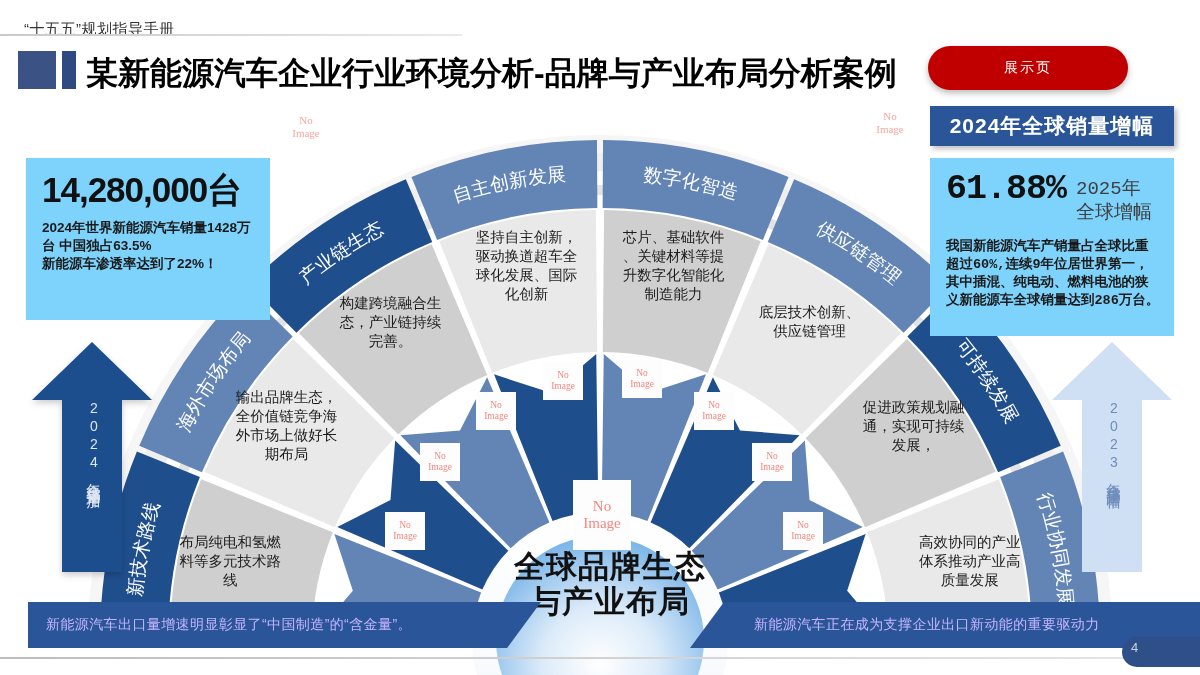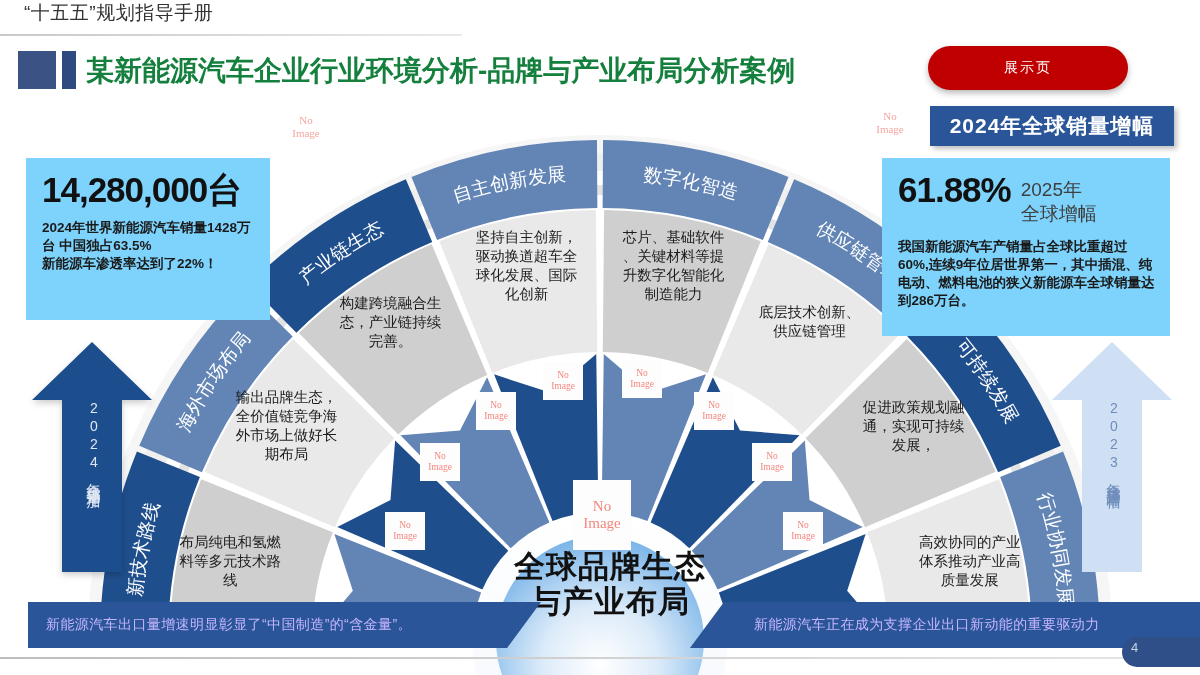--- a/index.html
+++ b/index.html
@@ -6,32 +6,32 @@
   body{
     width:1200px;height:675px;overflow:hidden;
     background:#ffffff;
     font-family:"Liberation Sans","DejaVu Sans",sans-serif;
     position:relative;
   }
   .slide{position:absolute;inset:0;width:1200px;height:675px;overflow:hidden;background:#fff;}
 
   
   .kicker{
-    position:absolute;left:24px;top:0;
-    font-size:19px;color:#333;letter-spacing:.5px;
+    position:absolute;left:24px;top:20px;
+    font-size:15px;color:#333;letter-spacing:.5px;
   }
   .kicker-rule{
     position:absolute;left:0;top:34px;width:462px;height:2px;
     background:linear-gradient(to right,#c9c9c9,#e9e9e9);
   }
   .title-mark-a{position:absolute;left:18px;top:51px;width:38px;height:38px;background:#3b5284;}
   .title-mark-b{position:absolute;left:62px;top:51px;width:14px;height:38px;background:#2f4a80;}
   .slide-title{
     position:absolute;left:86px;top:52px;
-    font-size:28px;font-weight:bold;color:#15803d;letter-spacing:0px;
+    font-size:32px;font-weight:bold;color:#000000;letter-spacing:0px;
     white-space:nowrap;
   }
   .demo-pill{
     position:absolute;left:928px;top:46px;width:200px;height:44px;
     background:#c00000;border-radius:22px;
     box-shadow:0 3px 6px rgba(0,0,0,.28);
     display:flex;align-items:center;justify-content:center;
     color:#fff;font-size:14px;letter-spacing:2px;
   }
 
@@ -223,21 +223,21 @@
     </g>
   </svg>
 
   <div class="panel-body" style="left:26px;top:158px;width:244px;height:162px;">
     <div class="big-number">14,280,000台</div>
     <div class="panel-note" style="white-space:pre-line;">2024年世界新能源汽车销量1428万台 中国独占63.5%
 新能源车渗透率达到了22%！</div>
   </div>
 
   <div class="panel-head" style="left:930px;top:106px;width:244px;">2024年全球销量增幅</div>
-  <div class="panel-body" style="left:882px;top:158px;width:288px;height:178px;">
+  <div class="panel-body" style="left:930px;top:158px;width:244px;height:178px;font-family:Liberation Mono, monospace;">
     <div class="pct-row">
       <div class="big-number">61.88%</div>
       <div class="pct-sub">2025年全球增幅</div>
     </div>
     <div class="panel-note">我国新能源汽车产销量占全球比重超过60%,连续9年位居世界第一，其中插混、纯电动、燃料电池的狭义新能源车全球销量达到286万台。</div>
   </div>
 
   <div class="noimg flat" style="left:284px;top:110px;width:44px;height:34px;font-size:11px;white-space:pre-line;">No
 Image</div>
   <div class="noimg flat" style="left:868px;top:106px;width:44px;height:34px;font-size:11px;white-space:pre-line;">No

